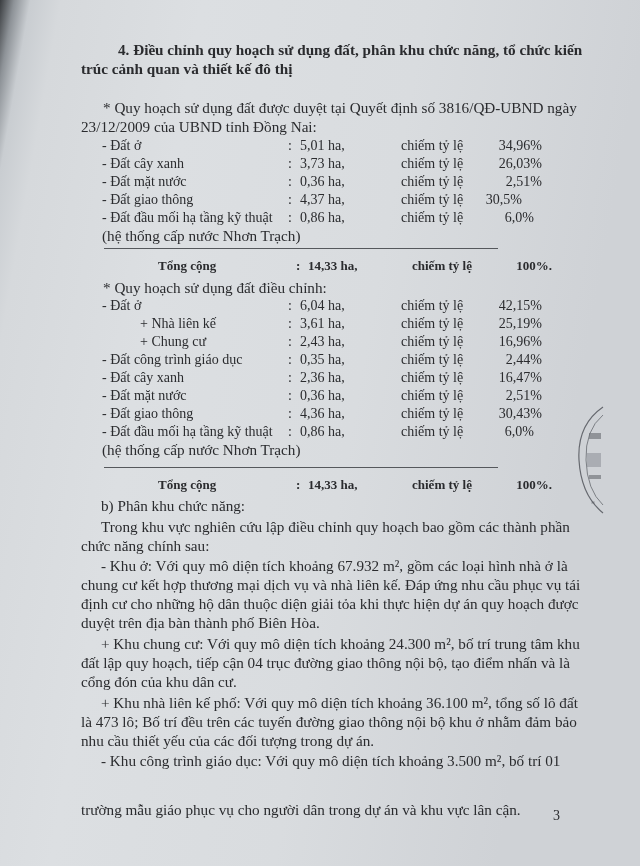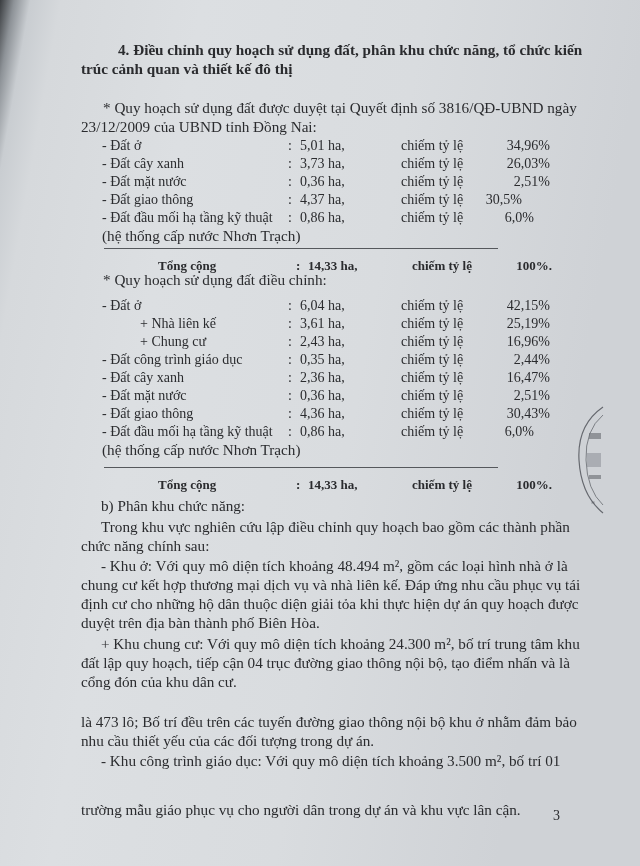--- a/index.html
+++ b/index.html
@@ -11,21 +11,21 @@
     position: relative;
   }
   .page { position: absolute; left: 0; top: 0; width: 507px; height: 866px; text-decoration: underline; }
   .line { position: absolute; white-space: nowrap; font-size: 15.2px; line-height: 18px; }
   .bold { font-weight: bold; }
   .row { position: absolute; left: 102px; width: 460px; height: 18px; font-size: 14px; line-height: 18px; white-space: nowrap; }
   .row .lbl { position: absolute; left: 0; }
   .row .colon { position: absolute; left: 186px; }
   .row .area { position: absolute; left: 198px; }
   .row .pctlbl { position: absolute; left: 299px; }
-  .row .pct { position: absolute; right: 12px; }
+  .row .pct { position: absolute; right: 20px; }
   .row.sub .lbl { left: 38px; }
   .total { position: absolute; left: 110px; width: 460px; height: 18px; font-size: 13px; font-weight: bold; line-height: 18px; white-space: nowrap; }
   .total .lbl { position: absolute; left: 48px; }
   .total .colon { position: absolute; left: 186px; }
   .total .area { position: absolute; left: 198px; }
   .total .pctlbl { position: absolute; left: 302px; }
   .total .pct { position: absolute; right: 18px; }
   .rule { position: absolute; left: 104px; width: 394px; height: 1px; background: #55585c; }
   .pagenum { position: absolute; left: 553px; top: 808px; font-size: 14px; }
   .stamp { position: absolute; left: 575px; top: 405px; width: 30px; height: 110px; opacity: 0.7; }
@@ -80,21 +80,21 @@
 
   <div class="rule" style="top:248px;"></div>
   <div class="total" style="top:257px;">
     <span class="lbl">Tổng cộng</span>
     <span class="colon">:</span>
     <span class="area">14,33 ha,</span>
     <span class="pctlbl">chiếm tỷ lệ</span>
     <span class="pct">100%.</span>
   </div>
 
-  <div class="line" style="left:103px; top:271px;">* Quy hoạch sử dụng đất điều chỉnh:</div>
+  <div class="line" style="left:103px; top:279px;">* Quy hoạch sử dụng đất điều chỉnh:</div>
 
   <div class="row" style="top:297px;">
     <span class="lbl">- Đất ở</span>
     <span class="colon">:</span>
     <span class="area">6,04 ha,</span>
     <span class="pctlbl">chiếm tỷ lệ</span>
     <span class="pct">42,15%</span>
   </div>
   <div class="row sub" style="top:315px;">
     <span class="lbl">+ Nhà liên kế</span>
@@ -152,27 +152,28 @@
     <span class="lbl">Tổng cộng</span>
     <span class="colon">:</span>
     <span class="area">14,33 ha,</span>
     <span class="pctlbl">chiếm tỷ lệ</span>
     <span class="pct">100%.</span>
   </div>
 
   <div class="line" style="left:101px; top:497px;">b) Phân khu chức năng:</div>
   <div class="line" style="left:101px; top:518px;text-align:right;">Trong khu vực nghiên cứu lập điều chỉnh quy hoạch bao gồm các thành phần</div>
   <div class="line" style="left:81px; top:537px;">chức năng chính sau:</div>
-  <div class="line" style="left:101px; top:557px;">- Khu ở: Với quy mô diện tích khoảng 48.494 m², gồm các loại hình nhà ở là</div>
+  <div class="line" style="left:101px; top:557px;">- Khu ở: Với quy mô diện tích khoảng 67.932 m², gồm các loại hình nhà ở là</div>
   <div class="line" style="left:81px; top:576px;">chung cư kết hợp thương mại dịch vụ và nhà liên kế. Đáp ứng nhu cầu phục vụ tái</div>
   <div class="line" style="left:81px; top:595px;">định cư cho những hộ dân thuộc diện giải tỏa khi thực hiện dự án quy hoạch được</div>
   <div class="line" style="left:81px; top:614px;">duyệt trên địa bàn thành phố Biên Hòa.</div>
   <div class="line" style="left:101px; top:635px;">+ Khu chung cư: Với quy mô diện tích khoảng 24.300 m², bố trí trung tâm khu</div>
   <div class="line" style="left:81px; top:654px;">đất lập quy hoạch, tiếp cận 04 trục đường giao thông nội bộ, tạo điểm nhấn và là</div>
   <div class="line" style="left:81px; top:673px;">cổng đón của khu dân cư.</div>
+  <div class="line" style="left:101px; top:694px;">+ Khu nhà liên kế phố: Với quy mô diện tích khoảng 36.100 m², tổng số lô đất</div>
   <div class="line" style="left:81px; top:713px;">là 473 lô; Bố trí đều trên các tuyến đường giao thông nội bộ khu ở nhằm đảm bảo</div>
   <div class="line" style="left:81px; top:732px;">nhu cầu thiết yếu của các đối tượng trong dự án.</div>
   <div class="line" style="left:101px; top:752px;">- Khu công trình giáo dục: Với quy mô diện tích khoảng 3.500 m², bố trí 01</div>
   <div class="line" style="left:81px; top:801px;">trường mẫu giáo phục vụ cho người dân trong dự án và khu vực lân cận.</div>
 
   <svg class="stamp" viewBox="0 0 30 110">
     <path d="M28 2 Q2 20 4 55 Q6 90 28 108" fill="none" stroke="#3a3d44" stroke-width="1.2"></path>
     <path d="M28 10 Q10 25 11 55 Q12 85 28 100" fill="none" stroke="#3a3d44" stroke-width="0.8"></path>
     <rect x="14" y="28" width="12" height="6" fill="#3a3d44" opacity="0.6"></rect>
     <rect x="12" y="48" width="14" height="14" fill="#3a3d44" opacity="0.35"></rect>

